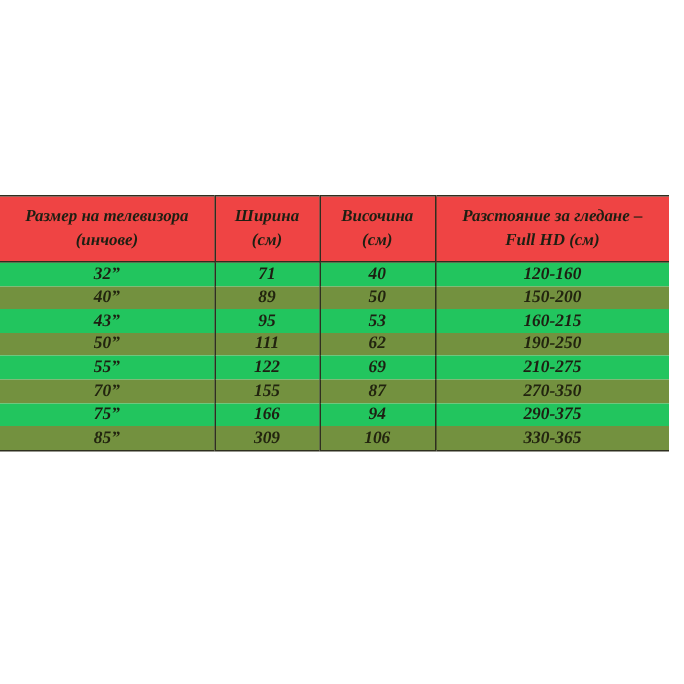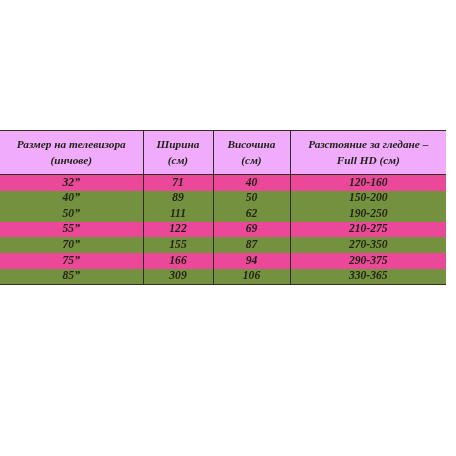--- a/index.html
+++ b/index.html
@@ -27,38 +27,38 @@
     table-layout: fixed;
     border-top: 1.6px solid #2e2f1f;
     border-bottom: 1.6px solid #2e2f1f;
   }
   table.tv-table col.c0 { width: 143px; }
   table.tv-table col.c1 { width: 70px; }
   table.tv-table col.c2 { width: 77px; }
   table.tv-table col.c3 { width: 156px; }
 
   thead tr.header-row {
-    background: #f0abfc;
+    background: #ef4444;
   }
   thead th {
     font-style: italic;
     font-weight: bold;
     font-size: 11.3px;
     line-height: 1.42;
     color: #1d1f12;
     text-align: center;
     padding: 5px 3px 6px 3px;
     border-right: 1.4px solid #2e2f1f;
     border-bottom: 1.6px solid #2e2f1f;
     vertical-align: middle;
   }
   thead th:last-child { border-right: none; }
 
   tbody tr.row-dark { background: #73913f; }
-  tbody tr.row-light { background: #ec4899; }
+  tbody tr.row-light { background: #22c55e; }
 
   tbody td {
     font-style: italic;
     font-weight: bold;
     font-size: 11.6px;
     line-height: 1.0;
     text-align: center;
     color: #1d1f12;
     padding: 1.6px 3px 2.4px 3px;
     border-right: 1.4px solid #2e2f1f;
@@ -106,20 +106,26 @@
           <td>71</td>
           <td>40</td>
           <td>120-160</td>
         </tr>
         <tr class="row-dark">
           <td>40”</td>
           <td>89</td>
           <td>50</td>
           <td>150-200</td>
         </tr>
+        <tr class="row-light">
+          <td>43”</td>
+          <td>95</td>
+          <td>53</td>
+          <td>160-215</td>
+        </tr>
         <tr class="row-dark">
           <td>50”</td>
           <td>111</td>
           <td>62</td>
           <td>190-250</td>
         </tr>
         <tr class="row-light">
           <td>55”</td>
           <td>122</td>
           <td>69</td>

